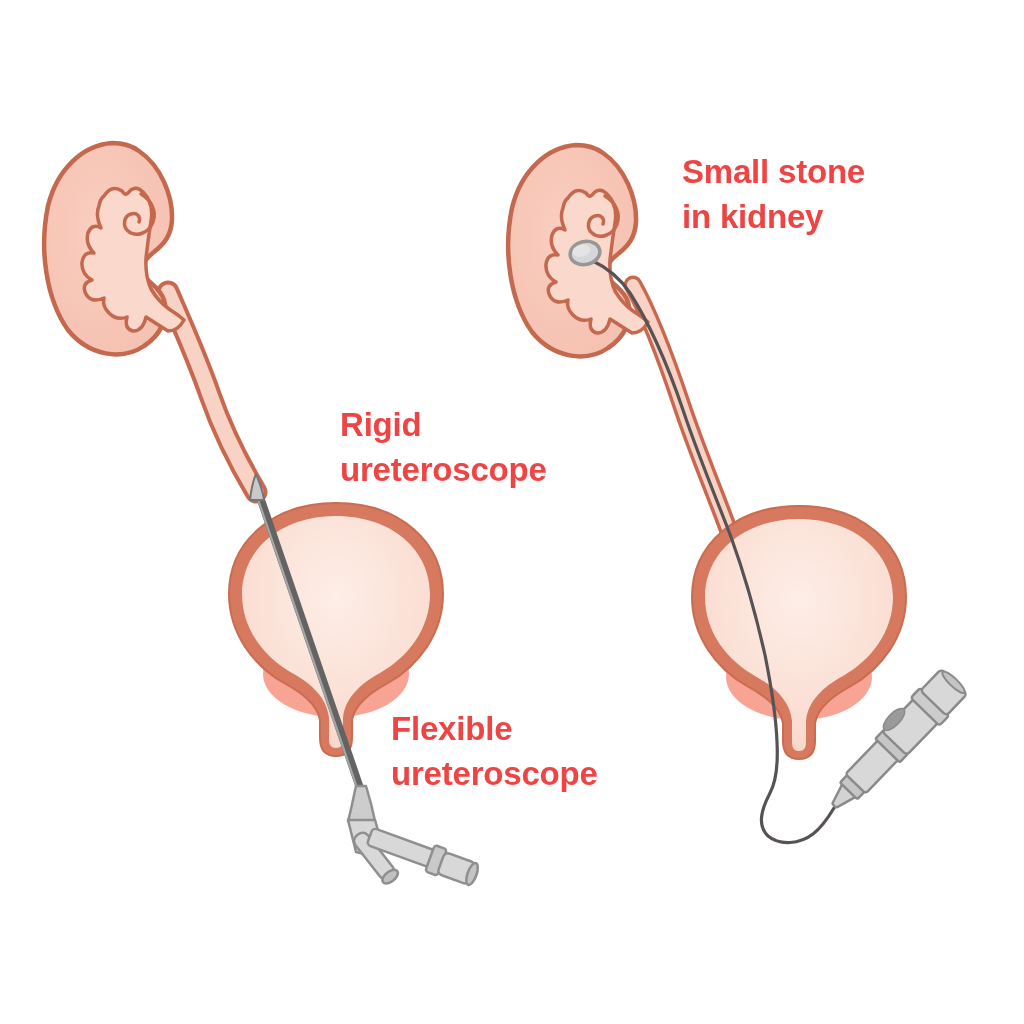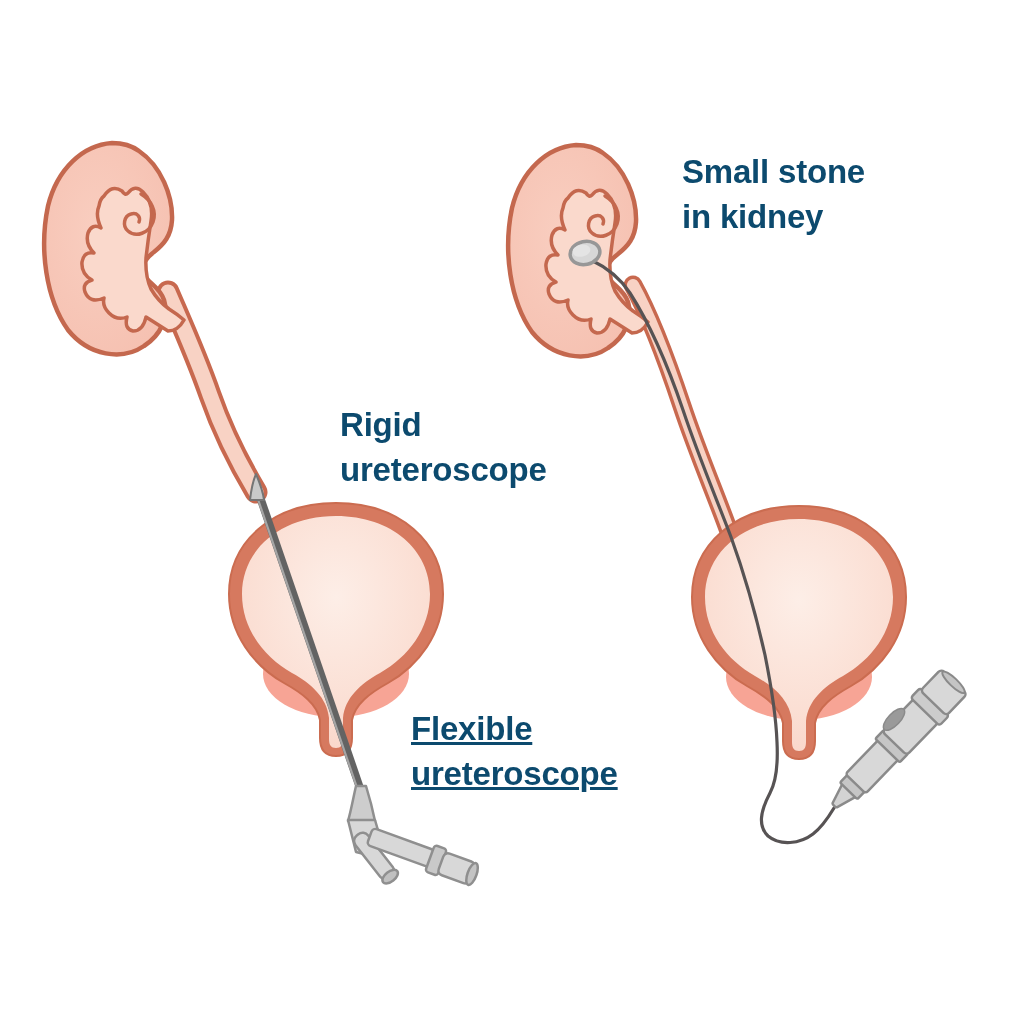--- a/index.html
+++ b/index.html
@@ -1,22 +1,22 @@
 <!DOCTYPE html>
 <html><head>
 <meta charset="utf-8">
 <style>
   html,body{margin:0;padding:0;background:#fff;}
   #stage{position:relative;width:1024px;height:1024px;background:#fff;overflow:hidden;
          font-family:"Liberation Sans",sans-serif;}
   #art{position:absolute;left:0;top:0;}
   .label{position:absolute;font-weight:700;font-size:33px;line-height:1.36;
-         color:#0c4a6e;white-space:pre-line;letter-spacing:-0.2px;}
+         color:#ef4444;white-space:pre-line;letter-spacing:-0.2px;}
   #label-rigid{left:340px;top:403px;}
-  #label-flexible{left:411px;top:707px;text-decoration:underline;}
+  #label-flexible{left:391px;top:707px;}
   #label-stone{left:682px;top:150px;}
 </style>
 </head>
 <body>
 
 <div id="stage">
 
 <svg id="art" width="1024" height="1024" viewBox="0 0 1024 1024">
   <defs>
     <radialGradient id="kidneyGrad" cx="0.42" cy="0.42" r="0.75">

